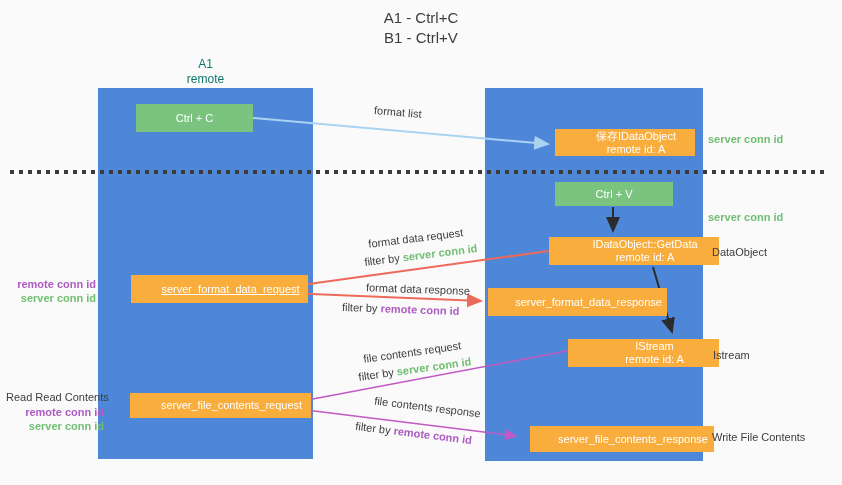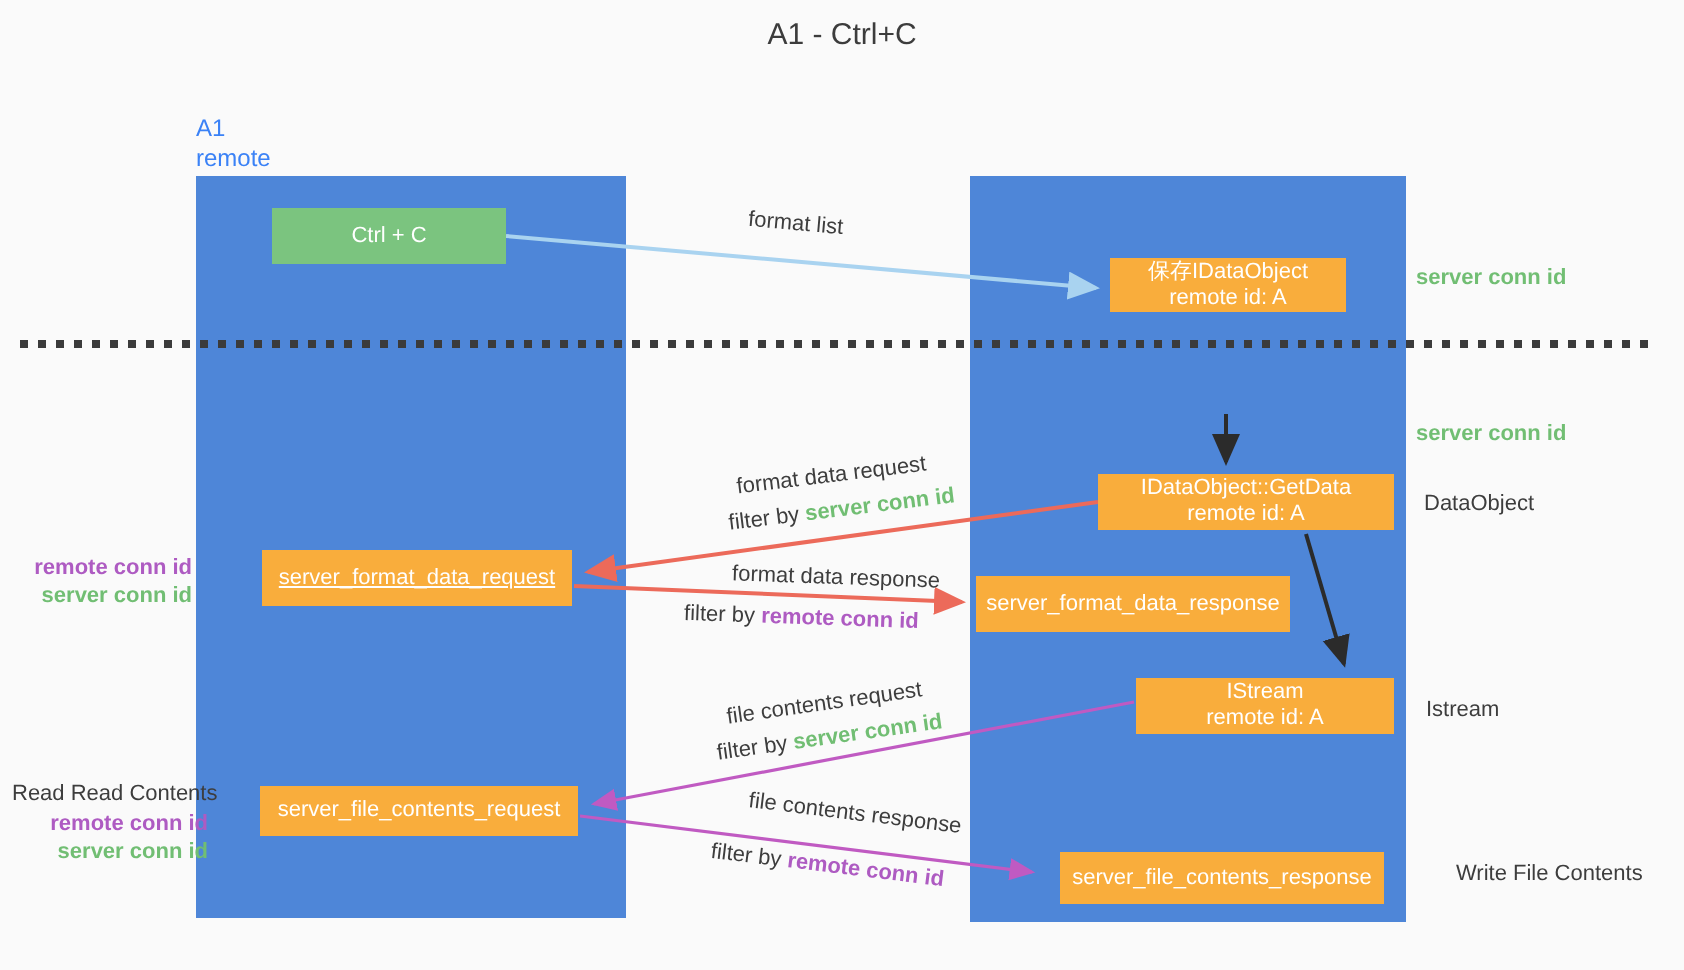--- a/index.html
+++ b/index.html
@@ -4,42 +4,43 @@
 <style>
   :root{
     --page-bg:#FAFAFA; --column-blue:#4E86D8; --box-green:#7BC47F; --box-orange:#F9AD3C;
     --arrow-blue:#A9D3F0; --arrow-black:#2B2B2B; --arrow-red:#EC6A5A; --arrow-magenta:#C05AC2;
     --text-green:#71BE73; --text-purple:#AE5BC2; --text-dark:#3D3D3D;
   }
   html,body{margin:0;padding:0;}
   body{background:#e8e8e8;font-family:"Liberation Sans",sans-serif;}
   .canvas{position:relative;width:842px;height:485px;background:var(--page-bg);overflow:hidden;}
   .title{position:absolute;left:0;top:8px;width:842px;text-align:center;font-size:15px;line-height:20px;color:#3c3c3c;z-index:4;}
-  .col-header{position:absolute;font-size:12px;line-height:15px;color:#3b82f6;z-index:4;}
+  .col-header{position:absolute;text-align:center;font-size:12px;line-height:15px;color:#0f766e;z-index:4;}
   .lifeline{position:absolute;background:var(--column-blue);z-index:1;}
   .divider{position:absolute;left:10px;top:170px;width:814px;height:4px;z-index:2;
     background:repeating-linear-gradient(90deg,#3b3b3b 0 4px,transparent 4px 9px);}
   .arrows{position:absolute;left:0;top:0;z-index:2;pointer-events:none;}
   .node{position:absolute;z-index:3;display:flex;flex-direction:column;align-items:center;justify-content:center;
     color:#fff;font-size:11px;line-height:13px;text-align:center;white-space:nowrap;}
   .node.green{background:var(--box-green);}
-  .node.orange{background:var(--box-orange);}
+  .node.orange{background:var(--box-orange);padding-left:22px;}
   .alabel{position:absolute;z-index:3;font-size:11px;color:var(--text-dark);white-space:nowrap;}
   .slabel{position:absolute;z-index:3;font-size:11px;color:var(--text-dark);white-space:nowrap;}
   .g{color:var(--text-green);font-weight:bold;}
   .p{color:var(--text-purple);font-weight:bold;}
   .ra{text-align:right;}
 </style>
 </head>
 <body>
 
 <div class="canvas">
 
   <div class="title">
     <div>A1 - Ctrl+C</div>
+    <div>B1 - Ctrl+V</div>
   </div>
 
   <div class="col-header" style="left:98px;top:57px;width:215px;">
     <div>A1</div>
     <div>remote</div>
   </div>
   <div class="col-header" style="left:485px;top:57px;width:218px;">
   </div>
 
   <div class="lifeline" style="left:98px;top:88px;width:215px;height:371px;"></div>
@@ -70,20 +71,23 @@
     <line x1="567" y1="351" x2="297" y2="402" style="stroke:var(--arrow-magenta);stroke-width:1.6" marker-end="url(#mMag)"></line>
     <line x1="290" y1="408" x2="516" y2="436" style="stroke:var(--arrow-magenta);stroke-width:1.6" marker-end="url(#mMag)"></line>
   </svg>
 
   <div class="node green" style="left:136px;top:104px;width:117px;height:28px;">
     <span>Ctrl + C</span>
   </div>
   <div class="node orange" style="left:555px;top:129px;width:118px;height:27px;">
     <span>保存IDataObject</span>
     <span>remote id: A</span>
+  </div>
+  <div class="node green" style="left:555px;top:182px;width:118px;height:24px;">
+    <span>Ctrl + V</span>
   </div>
   <div class="node orange" style="left:549px;top:237px;width:148px;height:28px;">
     <span>IDataObject::GetData</span>
     <span>remote id: A</span>
   </div>
   <div class="node orange" style="left:131px;top:275px;width:155px;height:28px;text-decoration:underline;">
     <span>server_format_data_request</span>
   </div>
   <div class="node orange" style="left:488px;top:288px;width:157px;height:28px;">
     <span>server_format_data_response</span>
@@ -118,21 +122,21 @@
 
   <div class="alabel" style="left:374px;top:401px;transform:rotate(7deg);">file contents response</div>
   <div class="alabel" style="left:355px;top:427px;transform:rotate(7deg);">
     <span>filter by</span> <span class="p">remote conn id</span>
   </div>
 
   <div class="slabel g" style="left:708px;top:133px;">server conn id</div>
   <div class="slabel g" style="left:708px;top:211px;">server conn id</div>
   <div class="slabel" style="left:712px;top:246px;">DataObject</div>
   <div class="slabel" style="left:713px;top:349px;">Istream</div>
-  <div class="slabel" style="left:728px;top:431px;">Write File Contents</div>
+  <div class="slabel" style="left:712px;top:431px;">Write File Contents</div>
 
   <div class="slabel p ra" style="left:10px;top:278px;width:86px;">remote conn id</div>
   <div class="slabel g ra" style="left:10px;top:292px;width:86px;">server conn id</div>
   <div class="slabel ra" style="left:6px;top:391px;width:98px;">Read Read Contents</div>
   <div class="slabel p ra" style="left:18px;top:406px;width:86px;">remote conn id</div>
   <div class="slabel g ra" style="left:18px;top:420px;width:86px;">server conn id</div>
 
 </div>
 
 </body></html>

